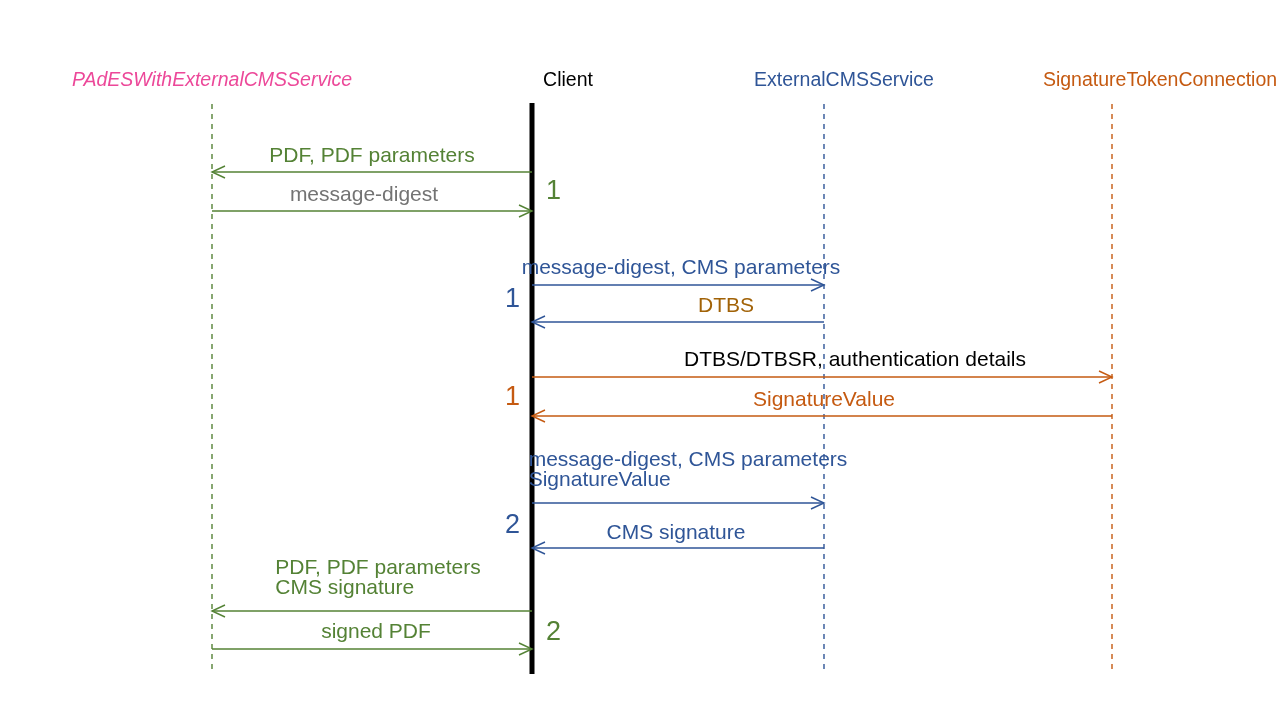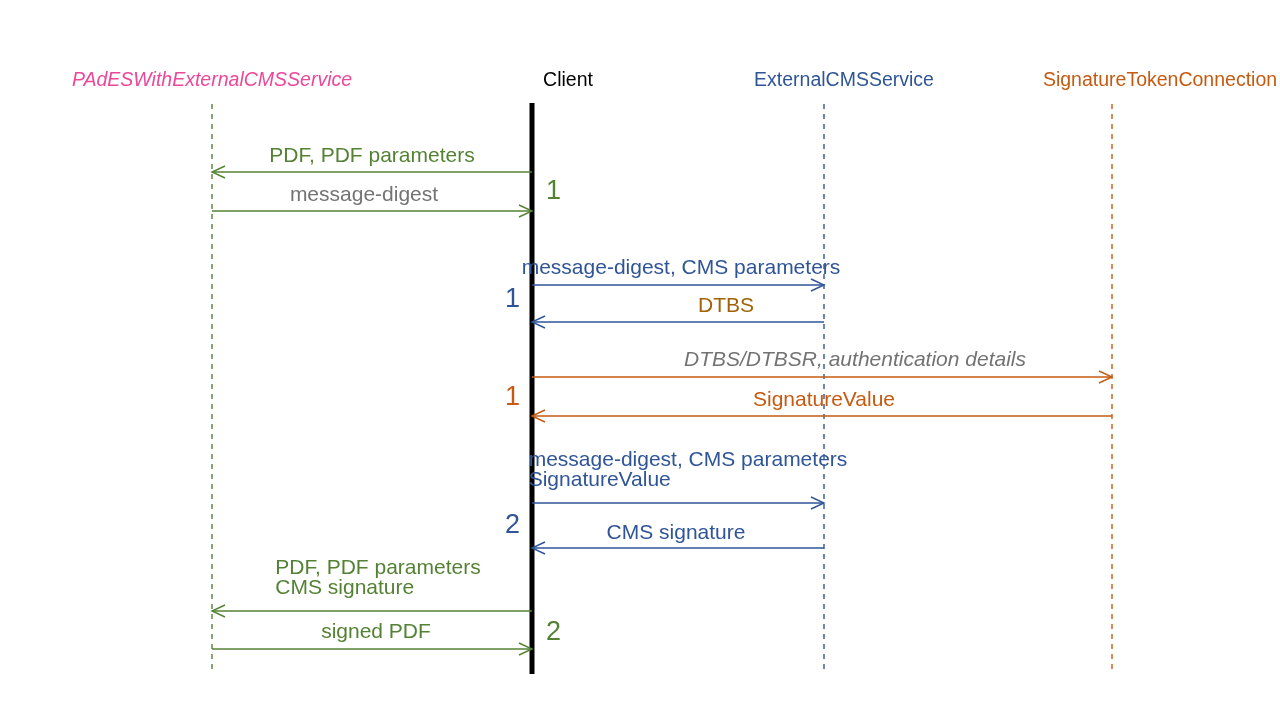--- a/index.html
+++ b/index.html
@@ -118,21 +118,21 @@
       </div>
       <div class="msg-label" style="left: 364px; top: 184px; color: #737373;">
         <div>message-digest</div>
       </div>
       <div class="msg-label" style="left: 681px; top: 257px; color: rgb(47, 85, 151);">
         <div>message-digest,  CMS parameters</div>
       </div>
       <div class="msg-label" style="left: 678px; top: 295px; color: #a16207; margin-left: 48px;">
         <div>DTBS</div>
       </div>
-      <div class="msg-label" style="left: 855px; top: 349px; color: #737373; font-style: italic;">
+      <div class="msg-label" style="left: 855px; top: 349px; color: #000000;">
         <div>DTBS/DTBSR, authentication details</div>
       </div>
       <div class="msg-label" style="left: 824px; top: 389px; color: rgb(197, 90, 17);">
         <div>SignatureValue</div>
       </div>
       <div class="msg-label" style="left: 688px; top: 449px; color: rgb(47, 85, 151);">
         <div>message-digest,  CMS parameters</div>
         <div>SignatureValue</div>
       </div>
       <div class="msg-label" style="left: 676px; top: 522px; color: rgb(47, 85, 151);">

